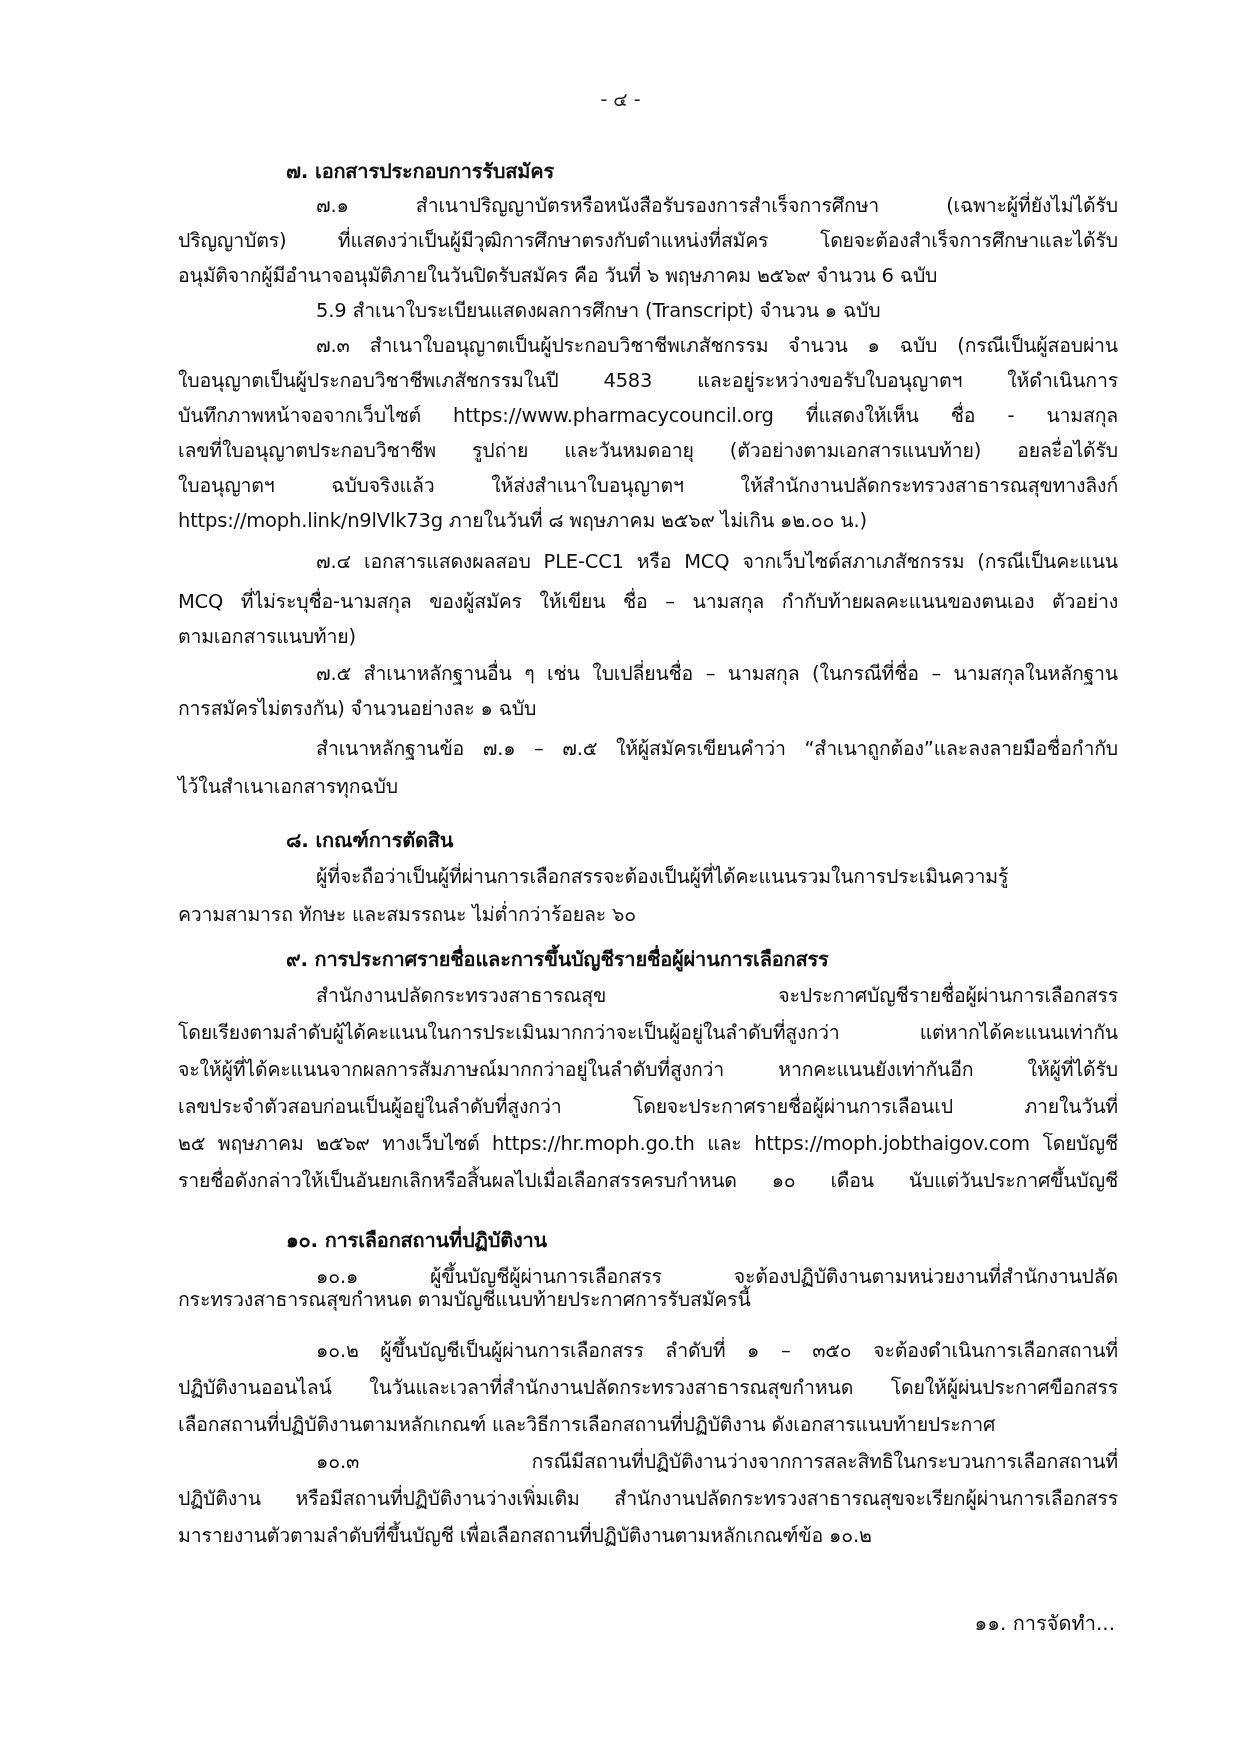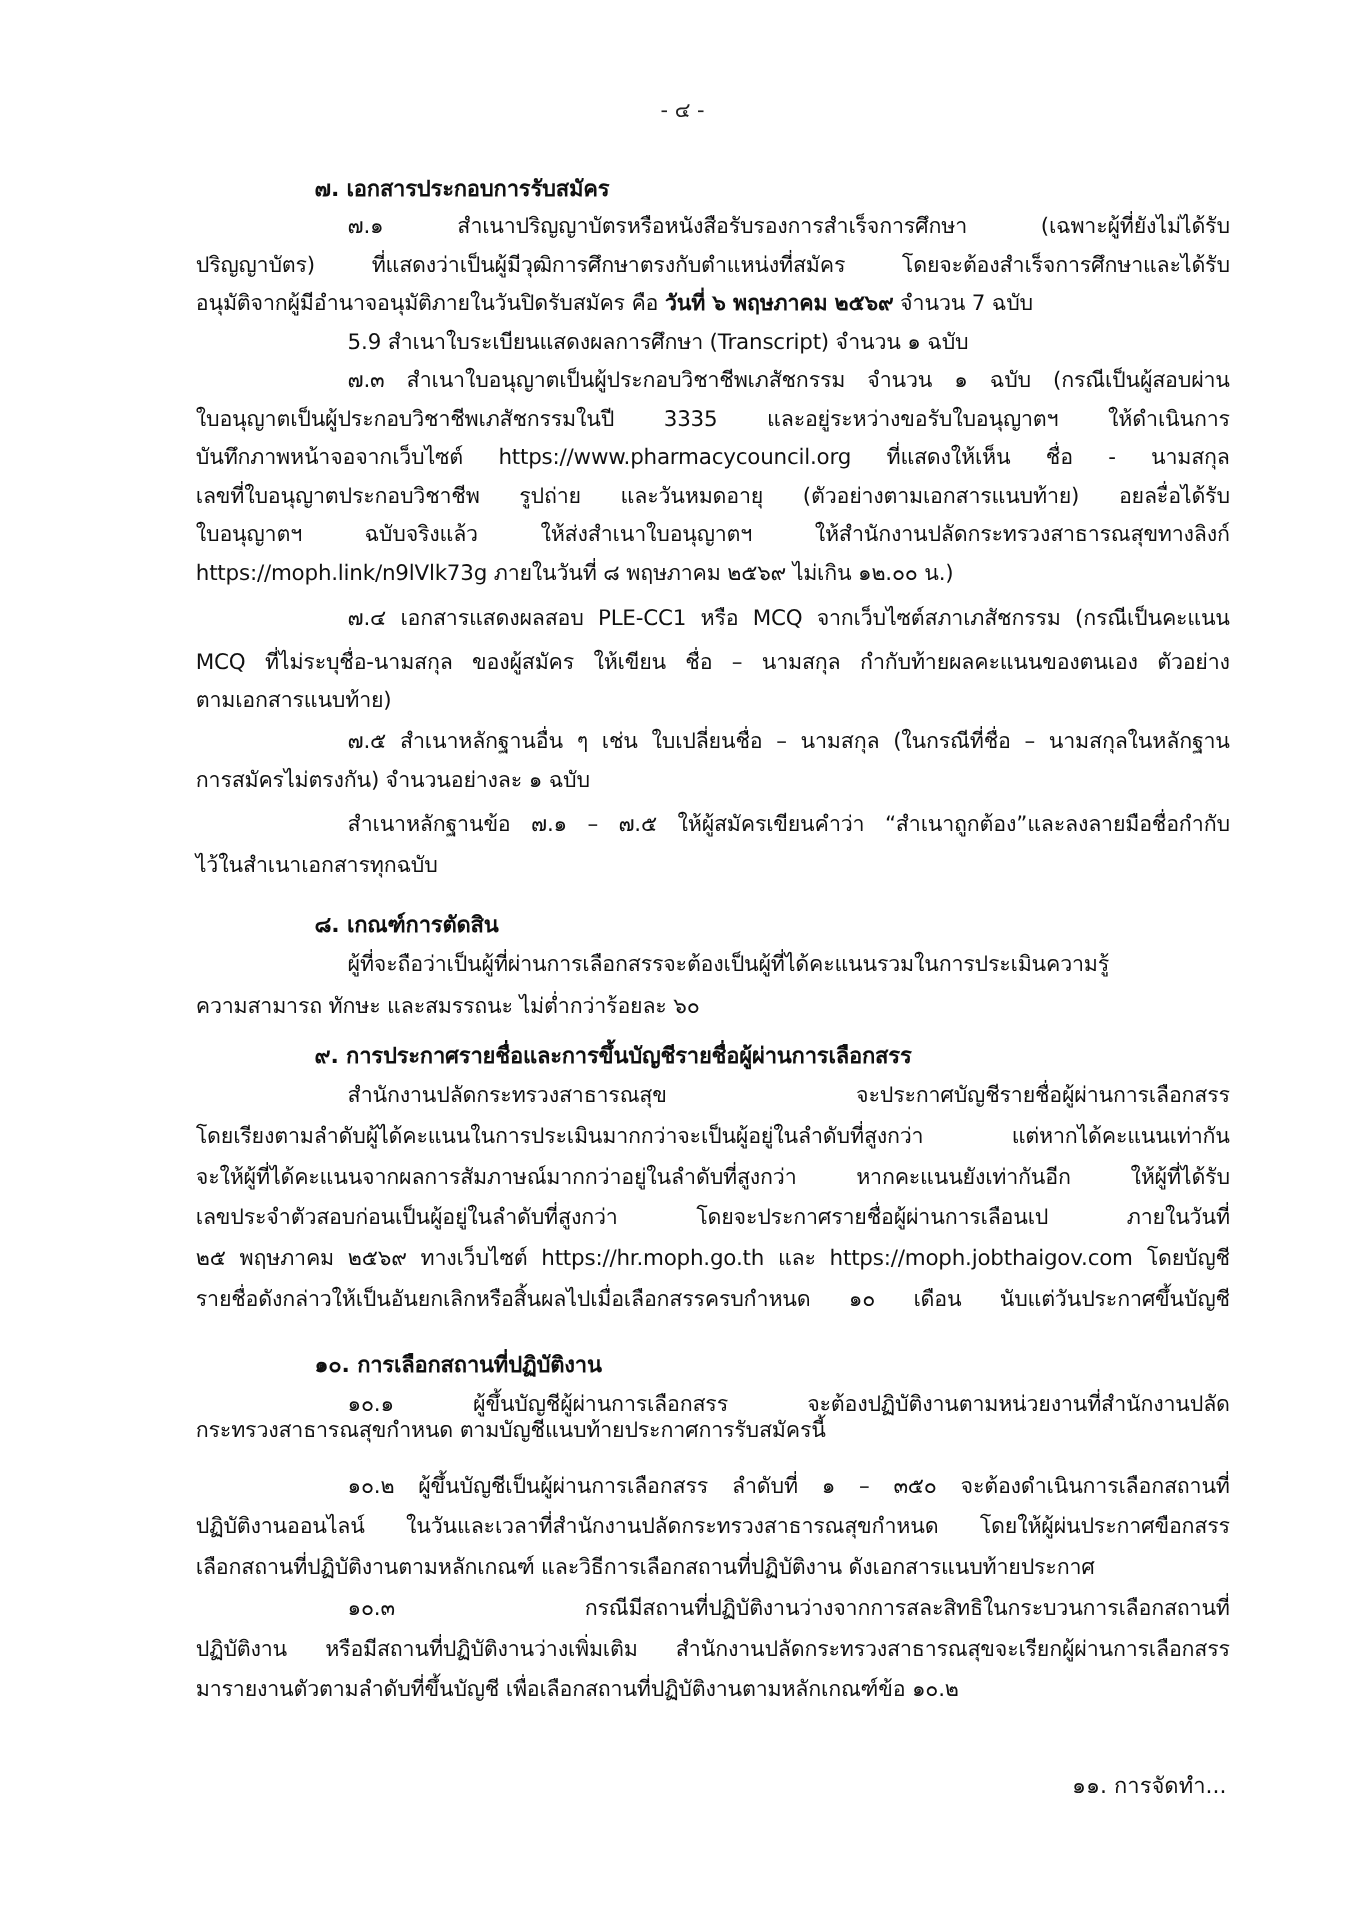--- a/index.html
+++ b/index.html
@@ -13,35 +13,35 @@
     font-size: 19px; color: #222;
   }
   .line {
     position: absolute; left: 178px; font-size: 19.5px; white-space: nowrap;
     line-height: 30px; letter-spacing: -0.2px; text-align: center;
   }
   .just { width: 940px; text-align: justify; text-align-last: justify; }
   .ind  { left: 316px; }
   .ind.just { width: 802px; }
   .head { left: 286px; font-weight: bold; font-size: 20px; }
-  .bold { font-weight: bold; }
+  .bold { font-weight: normal; }
   .footer-next { position: absolute; right: 126px; top: 1607px; font-weight: normal; font-size: 20px; }
 </style>
 </head>
 <body>
 
 <div class="page-num">- ๔ -</div>
 
 <div class="line head" style="top:156px">๗.  เอกสารประกอบการรับสมัคร</div>
 <div class="line ind just" style="top:191px">๗.๑ สำเนาปริญญาบัตรหรือหนังสือรับรองการสำเร็จการศึกษา (เฉพาะผู้ที่ยังไม่ได้รับ</div>
 <div class="line just" style="top:226px">ปริญญาบัตร) ที่แสดงว่าเป็นผู้มีวุฒิการศึกษาตรงกับตำแหน่งที่สมัคร โดยจะต้องสำเร็จการศึกษาและได้รับ</div>
-<div class="line" style="top:261px"><span>อนุมัติจากผู้มีอำนาจอนุมัติภายในวันปิดรับสมัคร คือ </span><span class="bold">วันที่ ๖ พฤษภาคม ๒๕๖๙</span><span> จำนวน 7 ฉบับ</span></div>
+<div class="line" style="top:261px"><span>อนุมัติจากผู้มีอำนาจอนุมัติภายในวันปิดรับสมัคร คือ </span><span class="bold">วันที่ ๖ พฤษภาคม ๒๕๖๙</span><span> จำนวน 6 ฉบับ</span></div>
 <div class="line ind" style="top:296px">5.9 สำเนาใบระเบียนแสดงผลการศึกษา (Transcript) จำนวน ๑ ฉบับ</div>
 <div class="line ind just" style="top:331px">๗.๓ สำเนาใบอนุญาตเป็นผู้ประกอบวิชาชีพเภสัชกรรม จำนวน ๑ ฉบับ (กรณีเป็นผู้สอบผ่าน</div>
-<div class="line just" style="top:366px">ใบอนุญาตเป็นผู้ประกอบวิชาชีพเภสัชกรรมในปี 3335 และอยู่ระหว่างขอรับใบอนุญาตฯ ให้ดำเนินการ</div>
+<div class="line just" style="top:366px">ใบอนุญาตเป็นผู้ประกอบวิชาชีพเภสัชกรรมในปี 4583 และอยู่ระหว่างขอรับใบอนุญาตฯ ให้ดำเนินการ</div>
 <div class="line just" style="top:401px">บันทึกภาพหน้าจอจากเว็บไซต์ https://www.pharmacycouncil.org ที่แสดงให้เห็น ชื่อ - นามสกุล</div>
 <div class="line just" style="top:436px">เลขที่ใบอนุญาตประกอบวิชาชีพ รูปถ่าย และวันหมดอายุ (ตัวอย่างตามเอกสารแนบท้าย) อยละื่อได้รับ</div>
 <div class="line just" style="top:471px">ใบอนุญาตฯ ฉบับจริงแล้ว ให้ส่งสำเนาใบอนุญาตฯ ให้สำนักงานปลัดกระทรวงสาธารณสุขทางลิงก์</div>
 <div class="line" style="top:506px">https://moph.link/n9lVlk73g ภายในวันที่ ๘ พฤษภาคม ๒๕๖๙ ไม่เกิน ๑๒.๐๐ น.)</div>
 <div class="line ind just" style="top:547px">๗.๔ เอกสารแสดงผลสอบ PLE-CC1 หรือ MCQ จากเว็บไซต์สภาเภสัชกรรม (กรณีเป็นคะแนน</div>
 <div class="line just" style="top:587px">MCQ ที่ไม่ระบุชื่อ-นามสกุล ของผู้สมัคร ให้เขียน ชื่อ – นามสกุล กำกับท้ายผลคะแนนของตนเอง ตัวอย่าง</div>
 <div class="line" style="top:622px">ตามเอกสารแนบท้าย)</div>
 <div class="line ind just" style="top:659px">๗.๕ สำเนาหลักฐานอื่น ๆ เช่น ใบเปลี่ยนชื่อ – นามสกุล (ในกรณีที่ชื่อ – นามสกุลในหลักฐาน</div>
 <div class="line" style="top:694px">การสมัครไม่ตรงกัน) จำนวนอย่างละ ๑ ฉบับ</div>
 <div class="line ind just" style="top:734px">สำเนาหลักฐานข้อ ๗.๑ – ๗.๕ ให้ผู้สมัครเขียนคำว่า “สำเนาถูกต้อง”และลงลายมือชื่อกำกับ</div>

